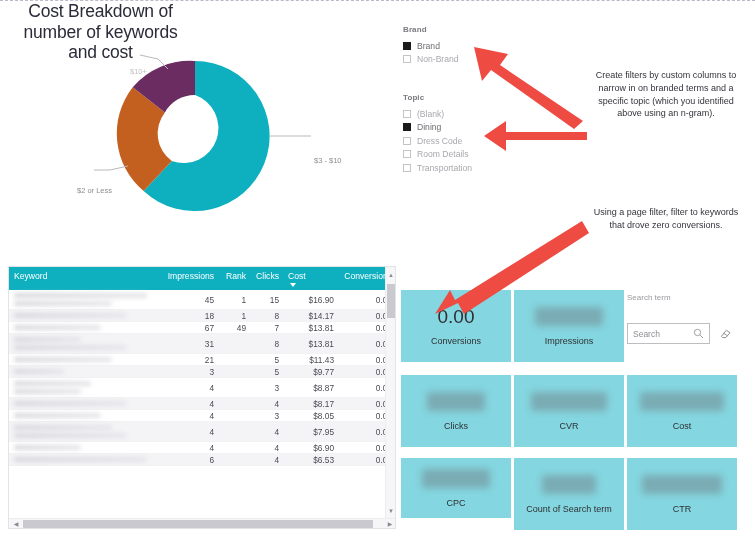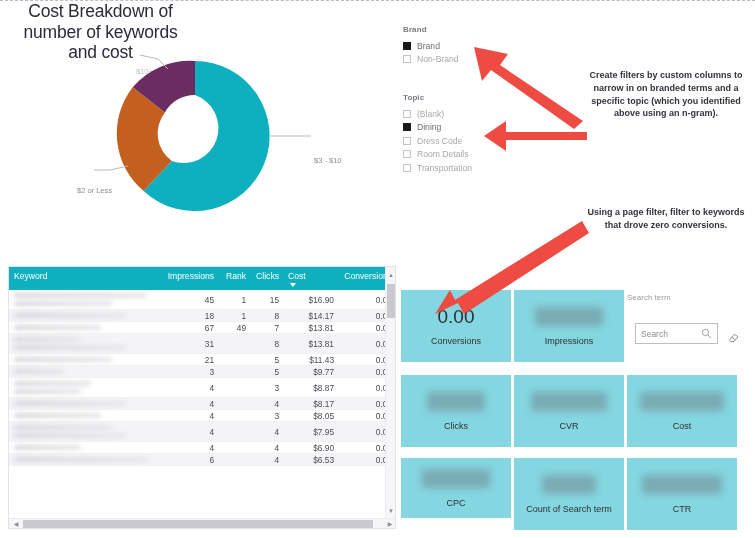--- a/index.html
+++ b/index.html
@@ -46,21 +46,21 @@
   #donut-svg { position:absolute; left: 0; top: 0; }
   .donut-leader { stroke: #b9b9bd; stroke-width: 1; fill: none; }
   .donut-label {
     position: absolute;
     font-size: 7.5px;
     color: #8d8d93;
     white-space: nowrap;
   }
   #donut-label-3-10 { left: 294px; top: 137px; }
   #donut-label-2-less { left: 57px; top: 167px; }
-  #donut-label-10plus { left: 116px; top: 48px; opacity: .55; text-align: center; }
+  #donut-label-10plus { left: 110px; top: 48px; opacity: .55; text-align: center; }
 
   
   .slicer { position: absolute; font-size: 8.6px; }
   #slicer-brand { left: 403px; top: 24px; }
   #slicer-topic { left: 403px; top: 92px; }
   .slicer-title {
     font-size: 8px;
     color: #7a7a80;
     margin-bottom: 5px;
     font-weight: bold;
@@ -92,21 +92,21 @@
 
   
   .arrow-svg { position: absolute; overflow: visible; z-index: 30; }
   .arrow-body { fill: #ee4b43; }
 
   
   .note {
     position: absolute;
     text-align: center;
     font-size: 9px;
-    font-weight: bold;
+    font-weight: normal;
     line-height: 1.42;
     color: #33333c;
     z-index: 31;
     text-shadow: 0 1px 1px rgba(255,255,255,.95);
   }
   #note-filters { left: 586px; top: 68px; width: 160px; }
   #note-pagefilter { left: 586px; top: 205px; width: 160px; }
 
   
   #table-visual {
@@ -244,21 +244,21 @@
   #search-term-slicer {
     position: absolute;
     left: 627px; top: 292px;
     width: 122px;
   }
   #search-term-label {
     font-size: 8px;
     color: #9a9aa0;
     margin-bottom: 21px;
   }
-  #search-row { display: flex; align-items: flex-end; margin-left: 8px; }
+  #search-row { display: flex; align-items: center; }
   #search-box {
     width: 83px; height: 21px;
     border: 1px solid #bdbdc2;
     background: #fff;
     display: flex;
     align-items: center;
     box-sizing: border-box;
     padding: 0 5px;
   }
   #search-placeholder {

